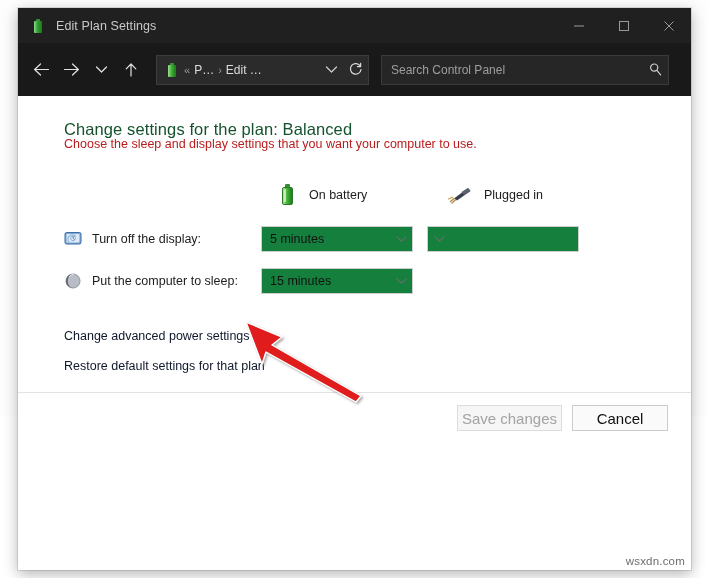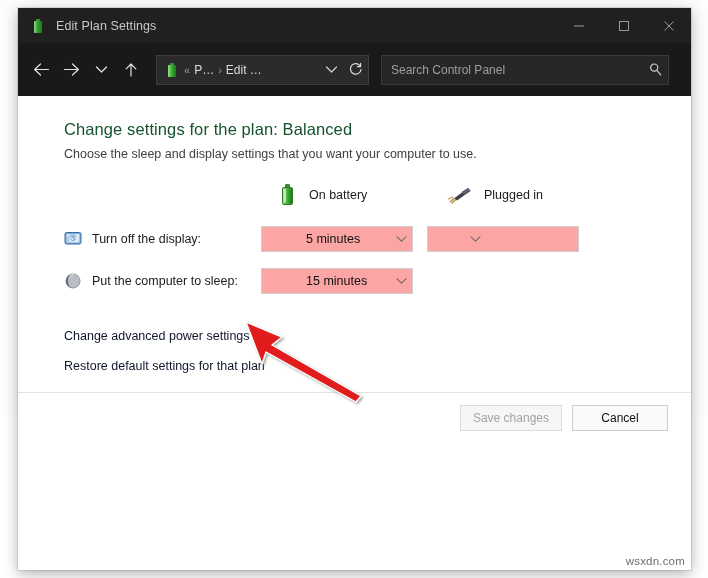--- a/index.html
+++ b/index.html
@@ -97,22 +97,22 @@
   
   .content {
     position: absolute; left: 0; top: 88px;
     width: 673px; height: 474px; background: #ffffff;
   }
   .page-title {
     position: absolute; left: 46px; top: 24px;
     font-size: 16.5px; color: #14532d; letter-spacing: .1px; white-space: nowrap;
   }
   .page-sub {
-    position: absolute; left: 46px; top: 51px;
-    font-size: 12.5px; color: #404040; white-space: nowrap;
+    position: absolute; left: 46px; top: 41px;
+    font-size: 12.5px; color: #b91c1c; white-space: nowrap;
   }
 
   .col-head {
     position: absolute; top: 88px; display: flex; align-items: center; height: 22px;
   }
   .col-battery { left: 262px; }
   .col-plugged { left: 428px; }
   .col-head .lbl { font-size: 12.5px; color: #1c1c1c; margin-left: 12px; white-space: nowrap; }
 
   .bigbatt { position: relative; width: 17px; height: 22px; flex: 0 0 auto; }
@@ -136,22 +136,22 @@
   .row1 { top: 130px; }
   .row2 { top: 172px; }
   .row .ricon { width: 18px; height: 18px; margin-left: 46px; position: relative; flex: 0 0 auto; }
   .row .rlabel { font-size: 12.5px; color: #1c1c1c; margin-left: 10px; white-space: nowrap; }
 
   .monitor-icon { position: absolute; inset: 0; }
   .moon-icon { position: absolute; inset: 0; }
 
   .combo {
     position: absolute; height: 26px;
-    border: 1px solid #cfcfcf; background: #fca5a5;
-    display: flex; align-items: center; padding-left: 36px;
+    border: 1px solid #cfcfcf; background: #15803d;
+    display: flex; align-items: center;
   }
   .combo .val {
     font-size: 12.5px; color: #111111; padding-left: 8px; flex: 1 1 auto; white-space: nowrap;
   }
   .combo .cchev { width: 22px; display: flex; justify-content: center; color: #6b6b6b; flex: 0 0 auto; }
   .combo.c-r1c1 { left: 243px; top: 130px; width: 152px; }
   .combo.c-r1c2 { left: 409px; top: 130px; width: 152px; }
   .combo.c-r2c1 { left: 243px; top: 172px; width: 152px; }
   .combo.c-r2c2 { left: 409px; top: 172px; width: 152px; }
 
@@ -161,23 +161,23 @@
   }
   .link1 { top: 233px; }
   .link2 { top: 263px; }
 
   .divider {
     position: absolute; left: 0; top: 296px; width: 673px; height: 1px; background: #e2e2e2;
   }
 
   .btnrow { position: absolute; top: 309px; right: 23px; display: flex; gap: 10px; }
   .btn {
-    height: 26px; min-width: 96px; padding: 0 12px;
+    height: 26px; min-width: 96px; padding: 0 4px;
     border: 1px solid #cccccc; background: #fafafa;
-    font-size: 12px; color: #111111;
+    font-size: 15px; color: #111111;
     display: flex; align-items: center; justify-content: center;
     font-family: "Liberation Sans", sans-serif; white-space: nowrap;
   }
   .btn.disabled { color: #a3a3a3; background: #f6f6f6; border-color: #dcdcdc; }
 
   
   .watermark {
     position: absolute; left: 450px; top: 470px;
     display: flex; align-items: center; height: 56px;
   }

